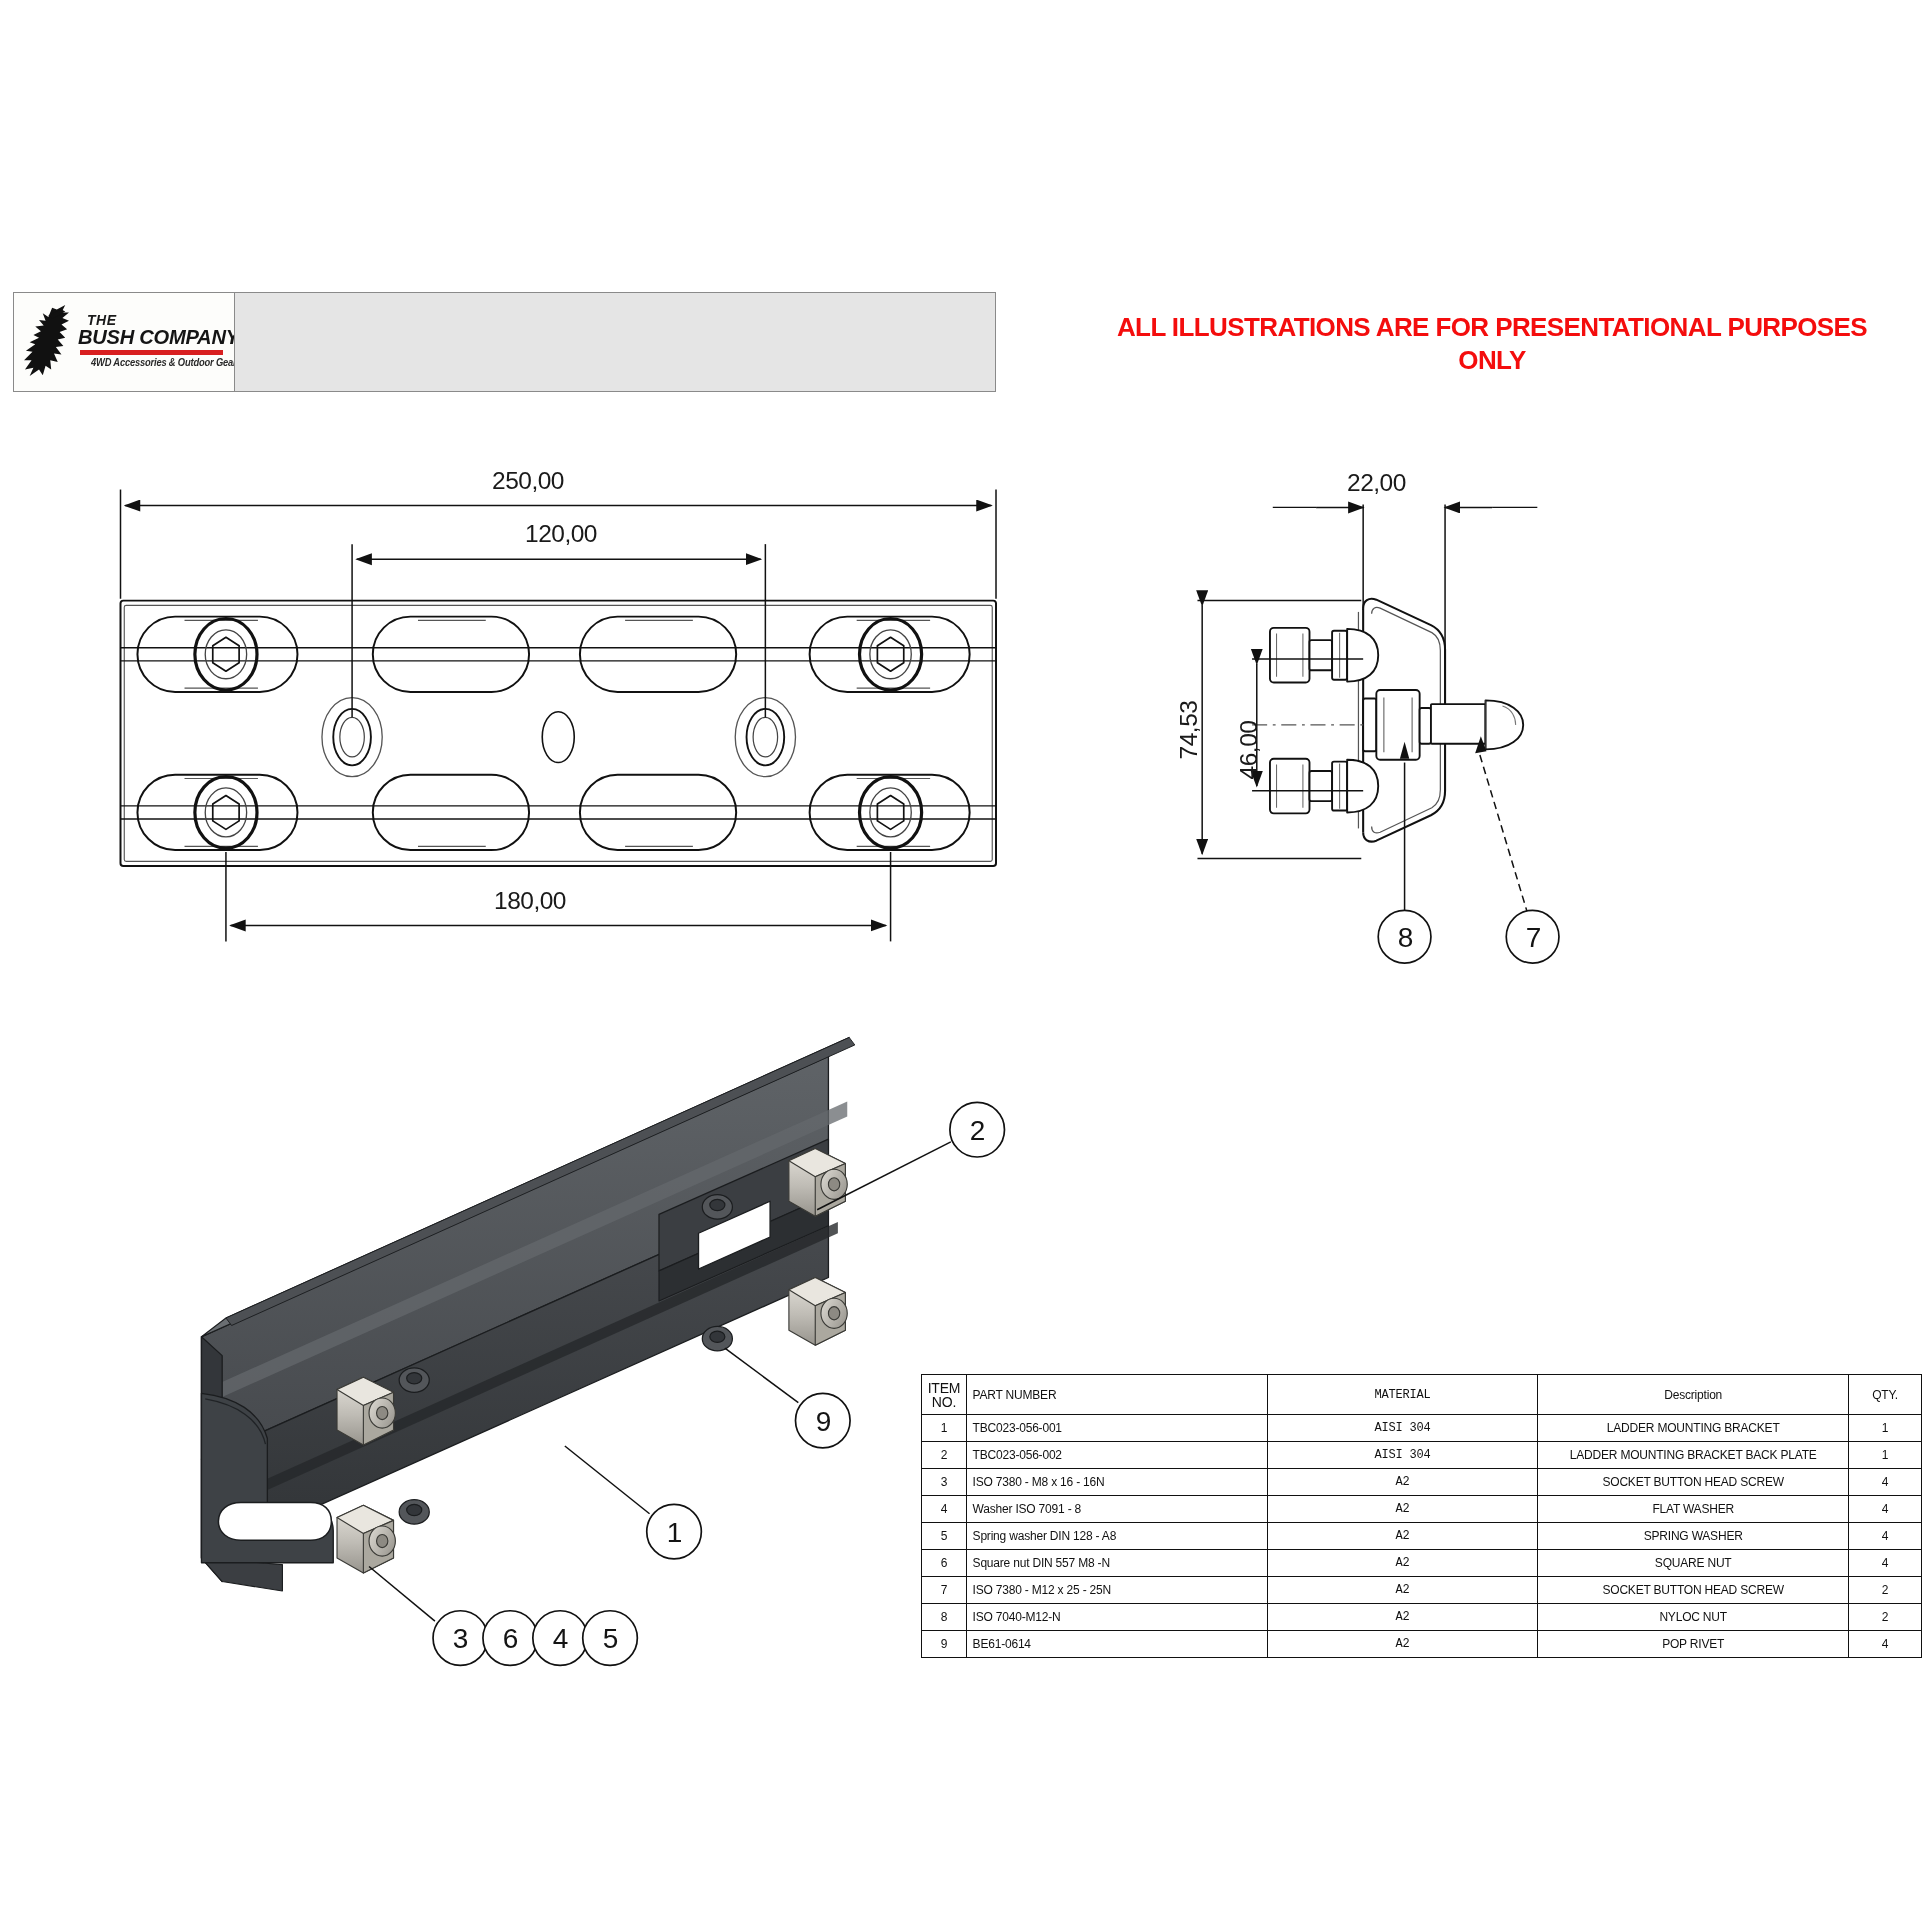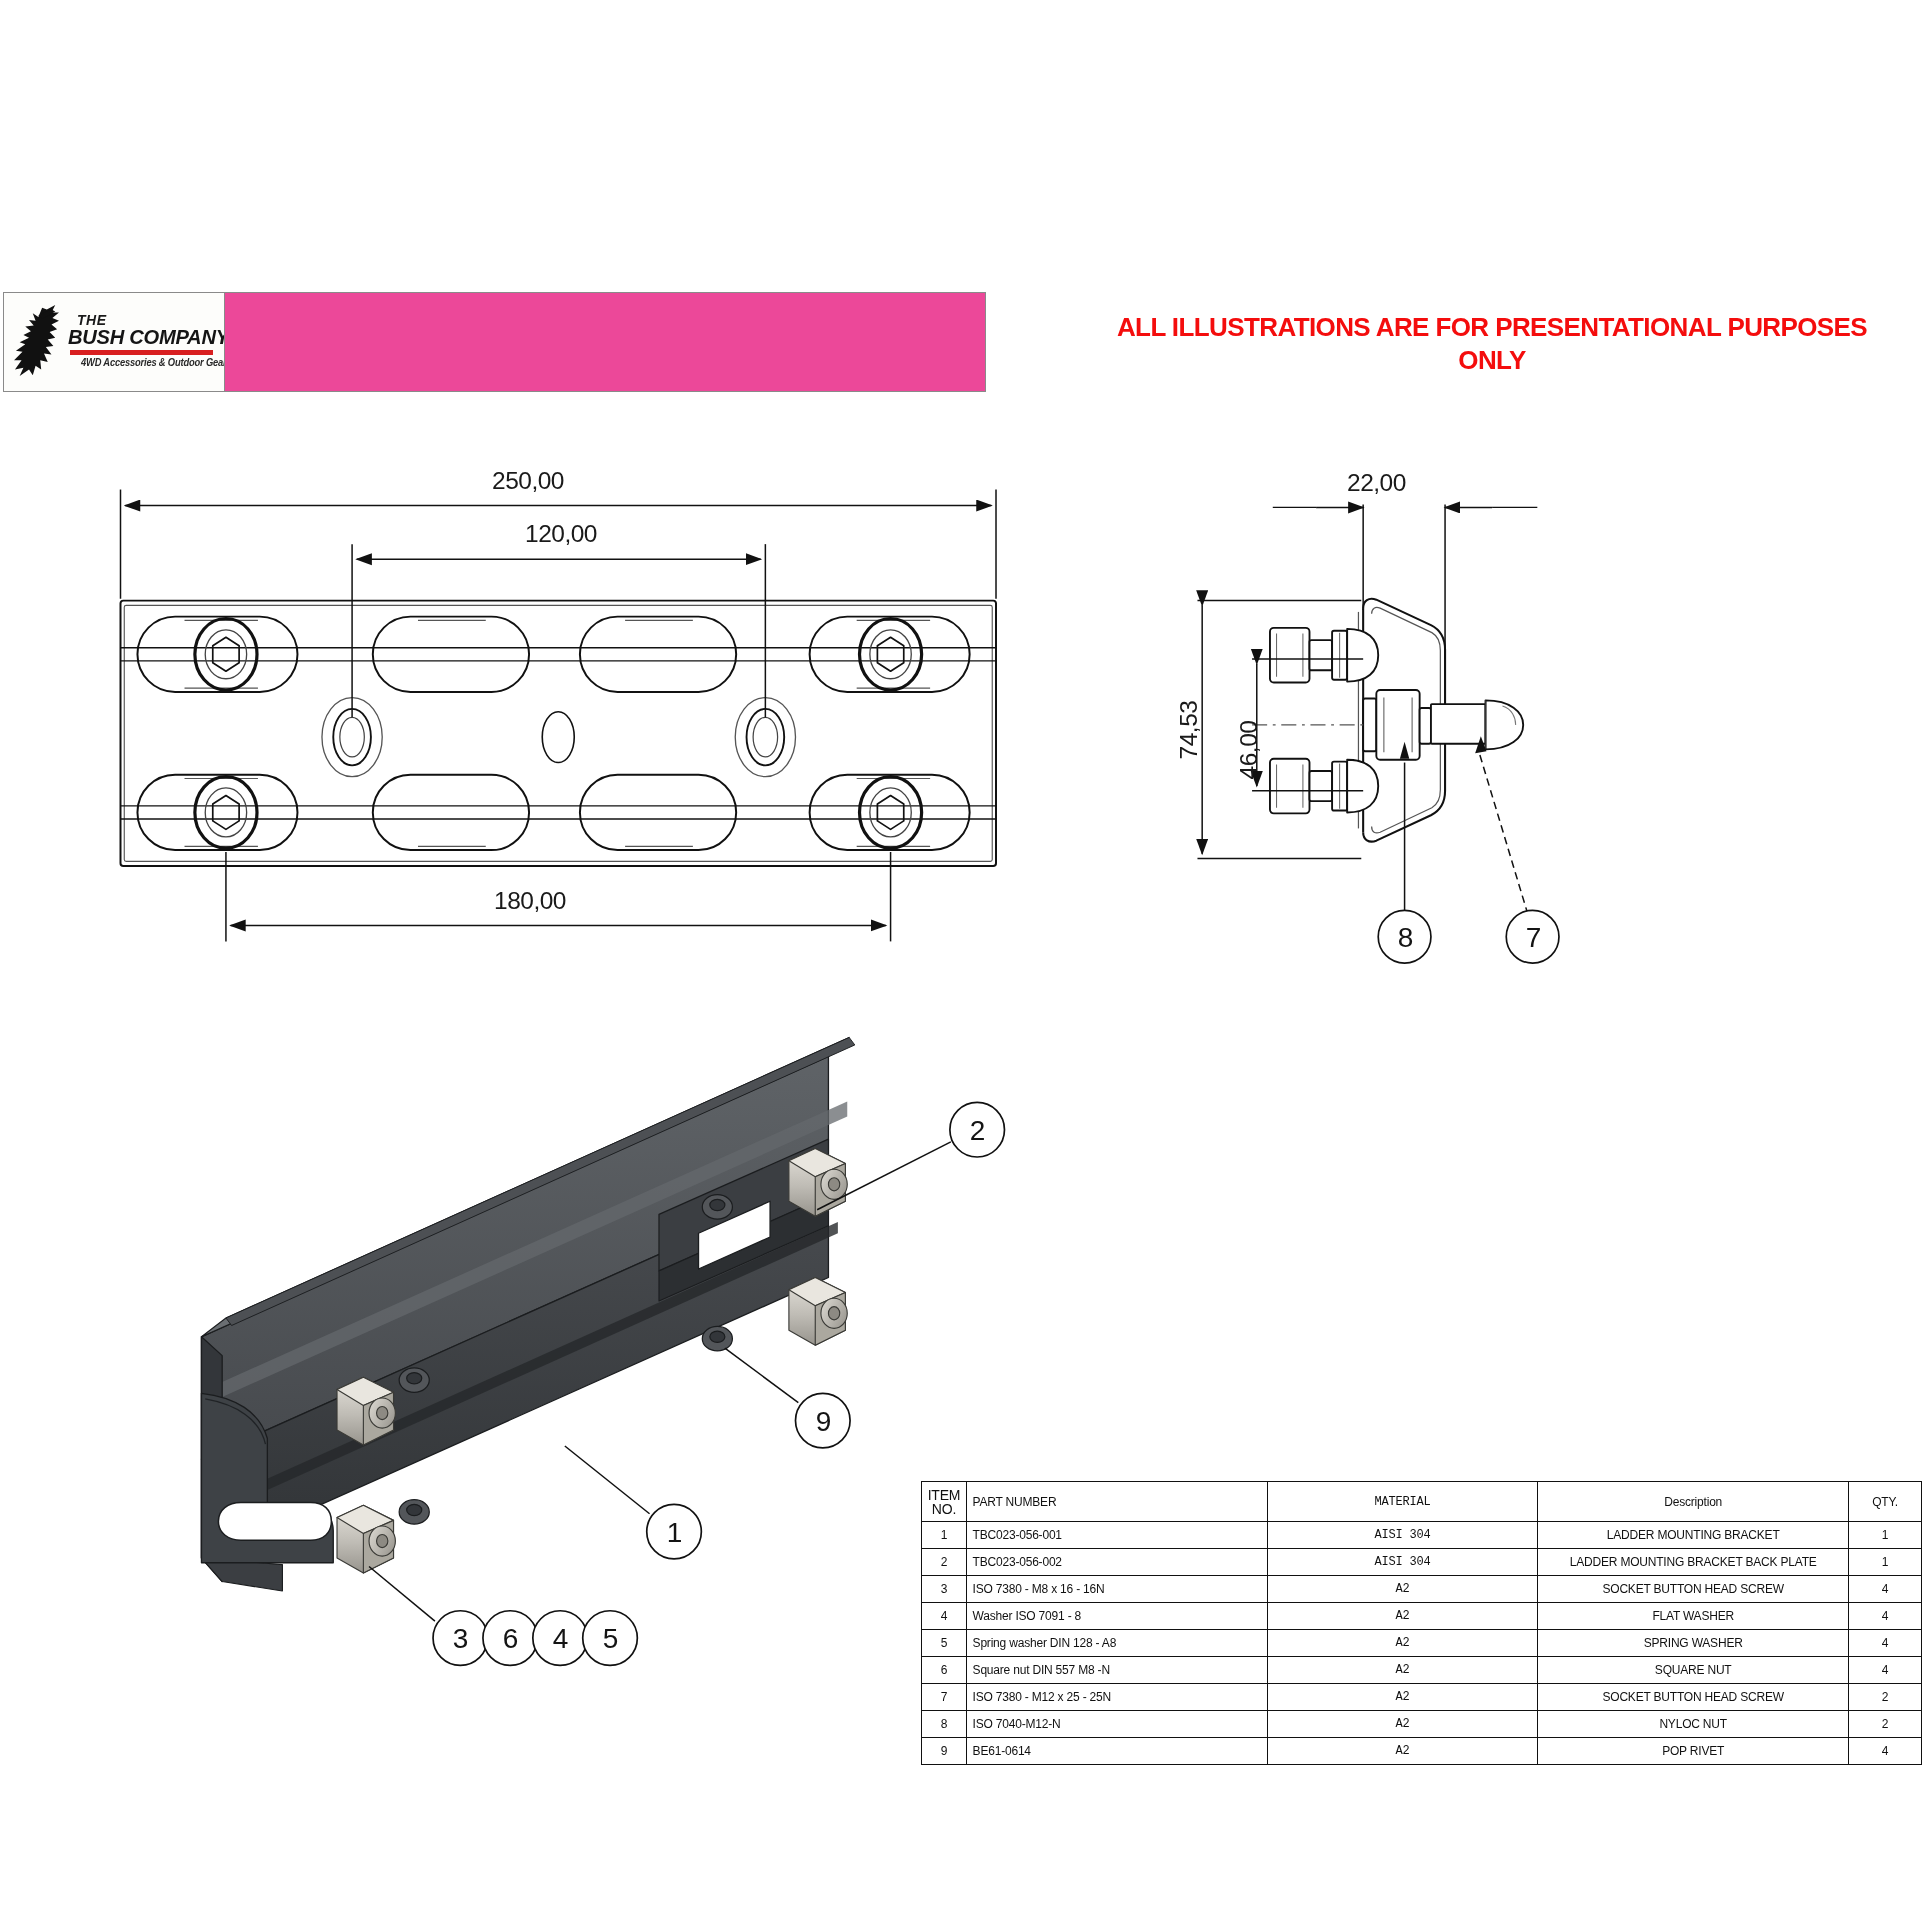--- a/index.html
+++ b/index.html
@@ -6,25 +6,25 @@
   html, body {
     width: 1928px; height: 1928px;
     background: #ffffff;
     font-family: "Liberation Sans", sans-serif;
     overflow: hidden;
   }
   #sheet { position: relative; width: 1928px; height: 1928px; background:#fff; }
 
   
   #titleblock {
-    position: absolute; left: 3px; top: 292px;
+    position: absolute; left: 13px; top: 292px;
     width: 983px; height: 100px;
     border: 1.9px solid #8a8a8a;
     display: flex;
-    background:#ec4899;
+    background:#e5e5e5;
     flex-direction:column;
   }
   #logo-cell {
     width: 221px; height: 100%;
     border-right: 1.9px solid #8a8a8a;
     position: relative;
     background: #fdfdfb;
     overflow: hidden;
   }
   #text-cell { flex: 1; display: flex; flex-direction: column; }
@@ -84,21 +84,21 @@
   svg.layer { position:absolute; left:0; top:0; width:1928px; height:1928px; pointer-events:none; }
 
   .balloon-txt {
     position:absolute; font-size:28px; color:#141414;
     font-family:"Liberation Sans", sans-serif;
     text-align:center; width:55px; line-height:55px;
   }
 
   
   #bom {
-    position:absolute; left:921px; top:1481px;
+    position:absolute; left:921px; top:1374px;
     width:1001px;
     border-collapse: collapse;
     background:#fff;
     font-family:"Liberation Sans", sans-serif;
   }
   #bom td, #bom th {
     border:0.9px solid #111;
     color:#111;
     font-weight:normal;
     padding:0 5.6px;

